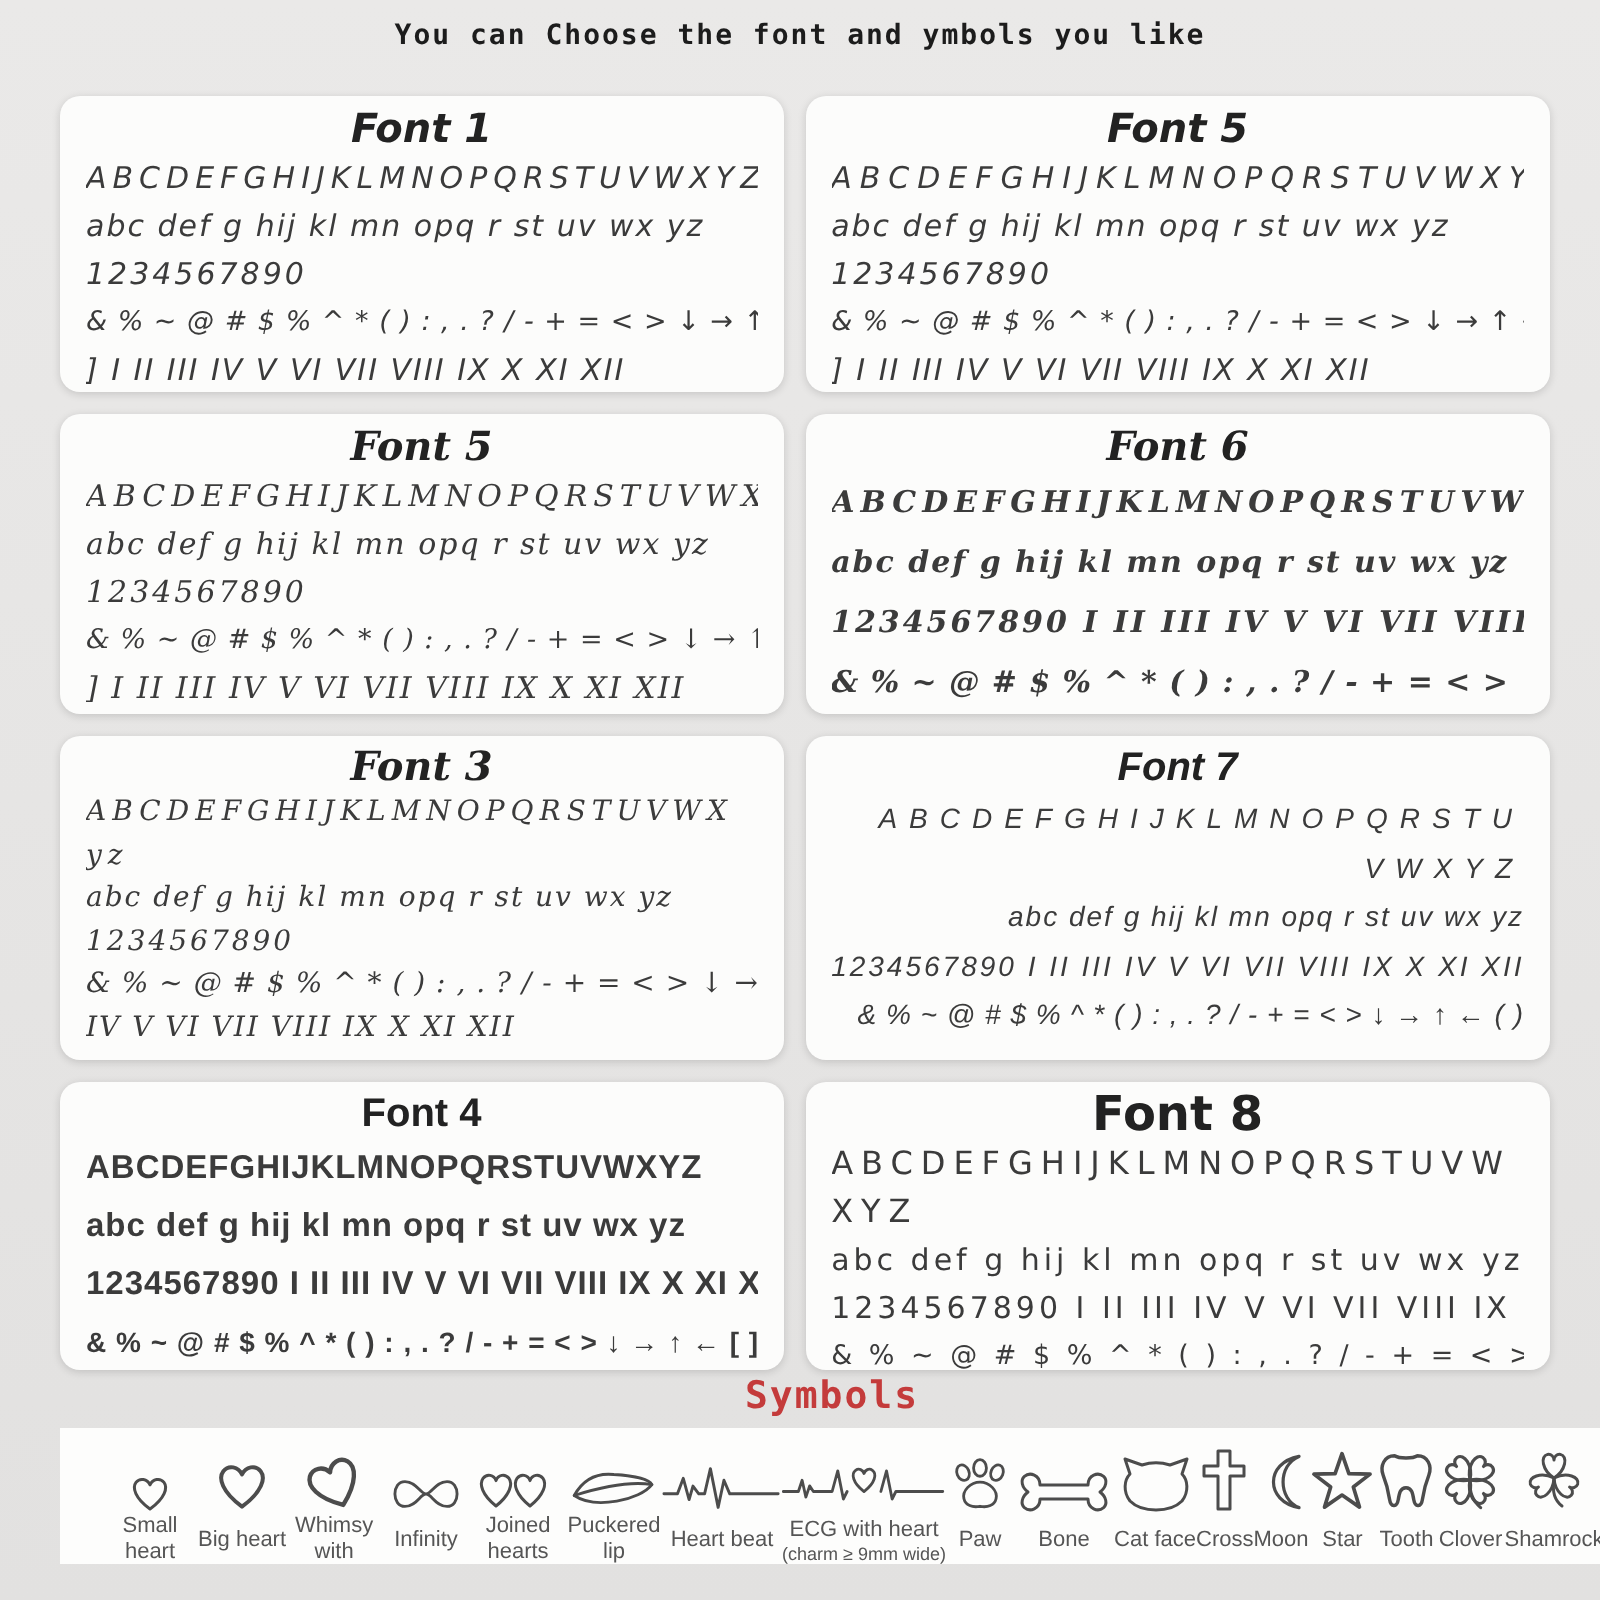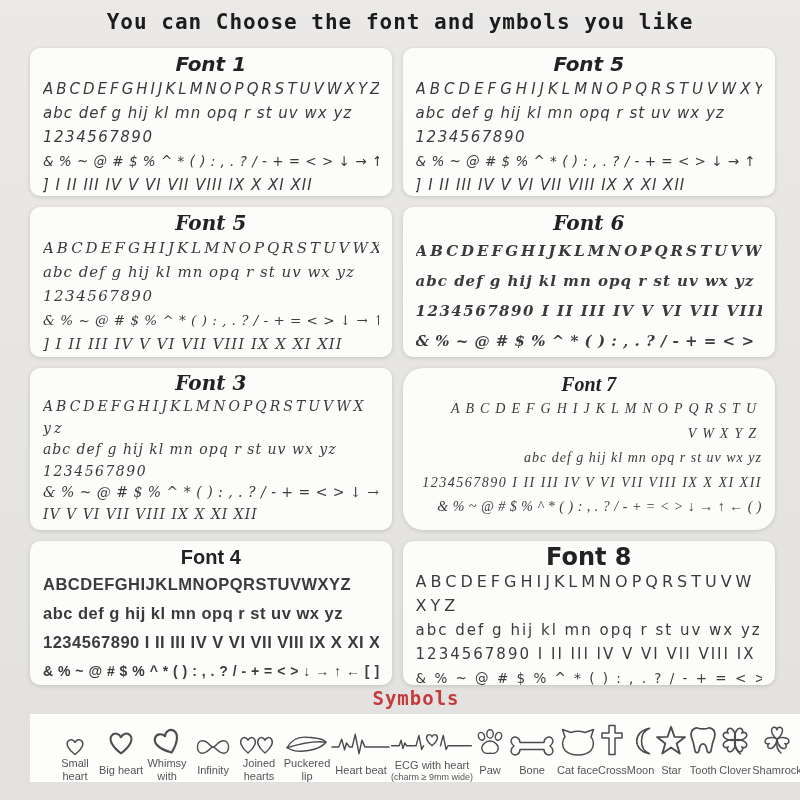--- a/index.html
+++ b/index.html
@@ -1,20 +1,20 @@
 <!DOCTYPE html>
 <html><head>
 <meta charset="utf-8">
 <style>
   html,body{margin:0;padding:0;}
   .page{position:relative;width:800px;height:800px;overflow:hidden;
         background:linear-gradient(#eae9e8,#e2e1e0);
         font-family:"DejaVu Sans",sans-serif;}
   .page-title{margin:0;padding-top:10px;text-align:center;
-        font-family:"DejaVu Sans Mono",monospace;font-size:21px;font-weight:700;
+        font-family:"DejaVu Sans Mono",monospace;font-size:14px;font-weight:700;
         letter-spacing:1px;color:#1c1c1c;}
   .cards{position:absolute;left:30px;right:25px;top:48px;display:grid;
         grid-template-columns:1fr 1.03fr;grid-template-rows:148px 150px 162px 144px;
         gap:11px 11px;}
   .card{background:#fcfcfb;border-radius:10px;box-shadow:0 1px 4px rgba(0,0,0,.15);
         padding:3px 13px 0;overflow:hidden;box-sizing:border-box;}
   .card-title{text-align:center;font-size:20px;line-height:26px;font-weight:700;color:#222;}
   .line{white-space:nowrap;overflow:hidden;font-size:15px;line-height:24px;color:#3b3b3b;}
   .line.lu{letter-spacing:3px;}
   .line.ll{letter-spacing:1px;}
@@ -26,21 +26,21 @@
   .f3{font-family:"DejaVu Serif",serif;font-style:italic;}
   .f3 .line{line-height:21.5px;font-size:14px;}
   .f3 .card-title{line-height:25px;}
   .f4{font-family:"Liberation Sans",sans-serif;font-weight:700;color:#242424;}
   .f4 .line{line-height:29px;font-size:16.5px;letter-spacing:.5px;}
   .f4 .line.ls{font-size:14px;}
   .f5{font-family:"DejaVu Sans",sans-serif;font-style:italic;color:#474747;}
   .f5 .line.lu{letter-spacing:4px;}
   .f6{font-family:"DejaVu Serif",serif;font-style:italic;font-weight:700;color:#161616;}
   .f6 .line{line-height:30px;font-size:15px;}
-  .f7{font-family:Liberation Serif, serif;font-style:italic;color:#555;border-radius:20px;}
+  .f7{font-family:Liberation Sans, sans-serif;font-style:italic;color:#555;}
   .f7 .line{line-height:24.5px;font-size:14px;text-align:right;}
   .f7 .line.lu{letter-spacing:6px;}
   .f8{font-family:"DejaVu Sans",sans-serif;color:#242424;}
   .f8 .card-title{font-size:24px;}
   .f8 .line{letter-spacing:2px;}
   .f8 .line.lu{letter-spacing:4px;font-size:16px;}
   .symbols-heading{position:absolute;top:687px;left:16px;width:100%;text-align:center;
         font-family:"DejaVu Sans Mono",monospace;font-size:19px;font-weight:700;
         letter-spacing:1px;color:#c43b3b;}
   .symbols-strip{position:absolute;left:30px;right:0;top:714px;height:68px;

